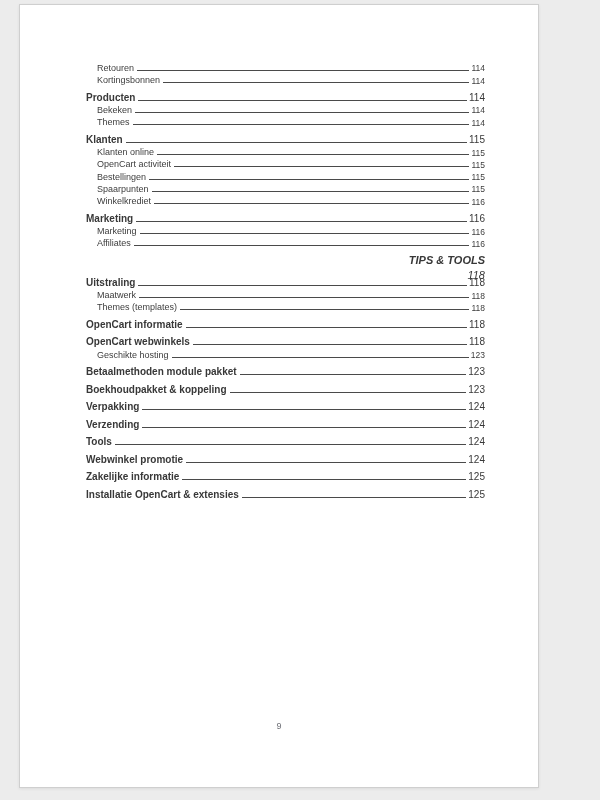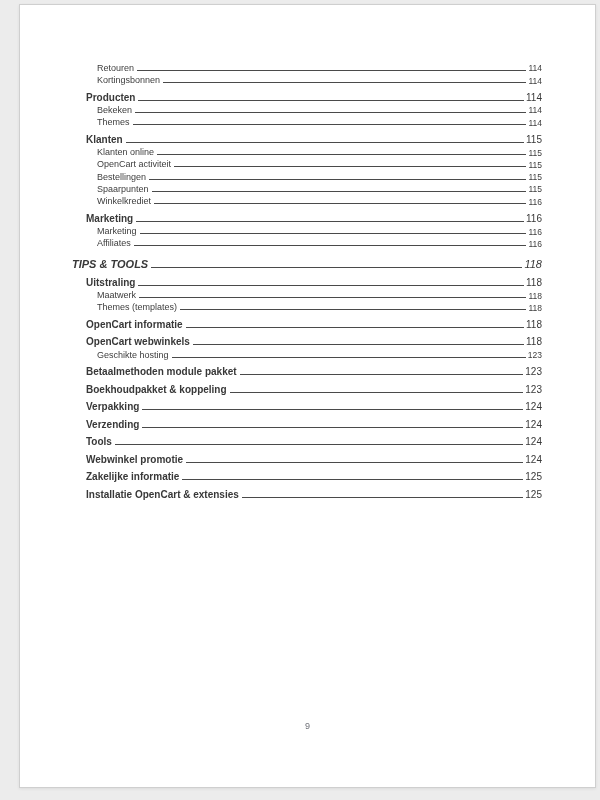--- a/index.html
+++ b/index.html
@@ -6,21 +6,21 @@
   body {
     width: 600px; height: 800px;
     background: #ececec;
     font-family: "Liberation Sans", sans-serif;
     position: relative;
     overflow: hidden;
   }
   .doc-page {
     position: absolute;
     left: 19px; top: 4px;
-    width: 577px; height: 784px;
+    width: 520px; height: 784px;
     background: #ffffff;
     border: 1px solid #cfcfcf;
     box-shadow: 0 1px 3px rgba(0,0,0,0.07);
     box-sizing: border-box;
   }
   .toc {
     position: absolute;
     left: 52px; right: 53px; top: 56px;
   }
   .toc-row {
@@ -33,20 +33,21 @@
     flex: 1;
     border-bottom: 1px solid #4a4a4a;
     margin: 0 2px 2.5px 3px;
     height: 1px;
   }
   .toc-row .num { white-space: nowrap; font-weight: normal; line-height: 1.05; }
   .l1 {
     font-size: 11px; font-weight: bold; font-style: italic;
     height: 16px; margin-top: 6px;
     color: #383838;
+    flex-direction: column;
   }
   .l2 {
     font-size: 10px; font-weight: bold;
     height: 13px; margin-top: 4.5px;
     padding-left: 14px;
     color: #383838;
   }
   .l3 {
     font-size: 9px;
     height: 12.3px;

